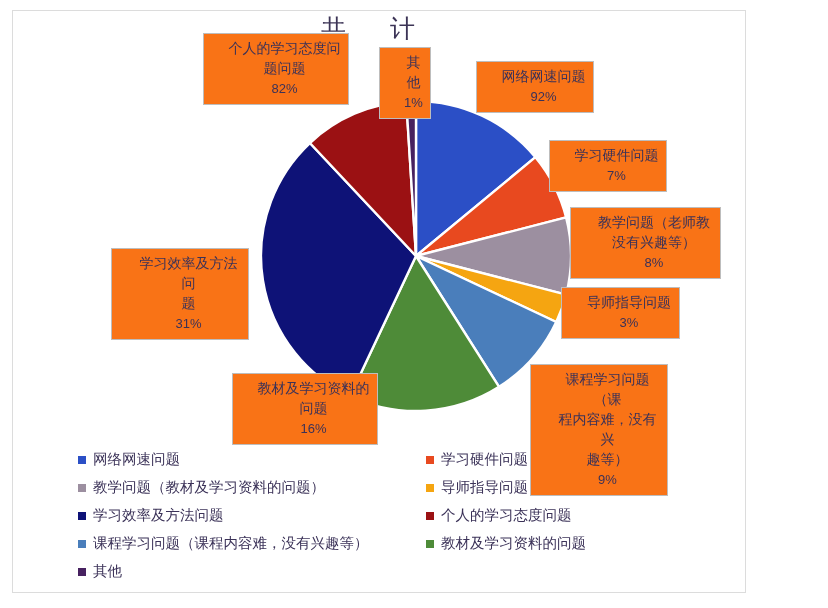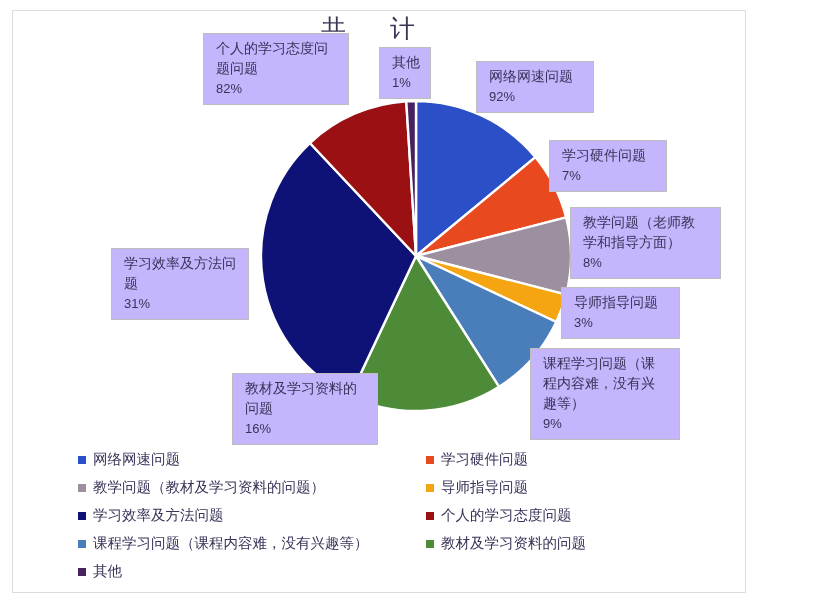--- a/index.html
+++ b/index.html
@@ -37,26 +37,27 @@
   }
   #pie-wrap {
     position: absolute;
     left: 260px; top: 100px;
     width: 312px; height: 312px;
   }
   #pie-svg { display: block; }
 
   .data-label {
     position: absolute;
-    background: #c4b5fd;
+    background: #f97316;
     border: 1px solid #bdbdbd;
     color: #3b3258;
     font-size: 14px;
     line-height: 20px;
-    padding: 4px 5px 5px 12px;
+    text-align: center;
+    padding: 4px 5px 5px 22px;
     white-space: pre-line;
   }
   .data-label .pct {
     display: block;
     font-size: 13px;
     margin-top: 1px;
   }
 
   
   #legend {
@@ -107,23 +108,23 @@
       </svg>
   </div>
 
   <div id="data-label-layer">
       <div class="data-label" style="left: 203px; top: 33px; width: 146px; min-height: 70px;"><span>个人的学习态度问
 题问题</span><span class="pct">82%</span></div>
       <div class="data-label" style="left: 379px; top: 47px; width: 52px; min-height: 52px;"><span>其他</span><span class="pct">1%</span></div>
       <div class="data-label" style="left: 476px; top: 61px; width: 118px; min-height: 50px;"><span>网络网速问题</span><span class="pct">92%</span></div>
       <div class="data-label" style="left: 549px; top: 140px; width: 118px; min-height: 50px;"><span>学习硬件问题</span><span class="pct">7%</span></div>
       <div class="data-label" style="left: 570px; top: 207px; width: 151px; min-height: 70px;"><span>教学问题（老师教
-学和指导方面）</span><span class="pct">8%</span></div>
+没有兴趣等）</span><span class="pct">8%</span></div>
       <div class="data-label" style="left: 561px; top: 287px; width: 119px; min-height: 50px;"><span>导师指导问题</span><span class="pct">3%</span></div>
-      <div class="data-label" style="left: 530px; top: 348px; width: 150px; min-height: 92px;"><span>课程学习问题（课
+      <div class="data-label" style="left: 530px; top: 364px; width: 138px; min-height: 92px;"><span>课程学习问题（课
 程内容难，没有兴
 趣等）</span><span class="pct">9%</span></div>
       <div class="data-label" style="left: 232px; top: 373px; width: 146px; min-height: 70px;"><span>教材及学习资料的
 问题</span><span class="pct">16%</span></div>
       <div class="data-label" style="left: 111px; top: 248px; width: 138px; min-height: 70px;"><span>学习效率及方法问
 题</span><span class="pct">31%</span></div>
     </div>
 
   <div id="legend">
       <div class="legend-row">

